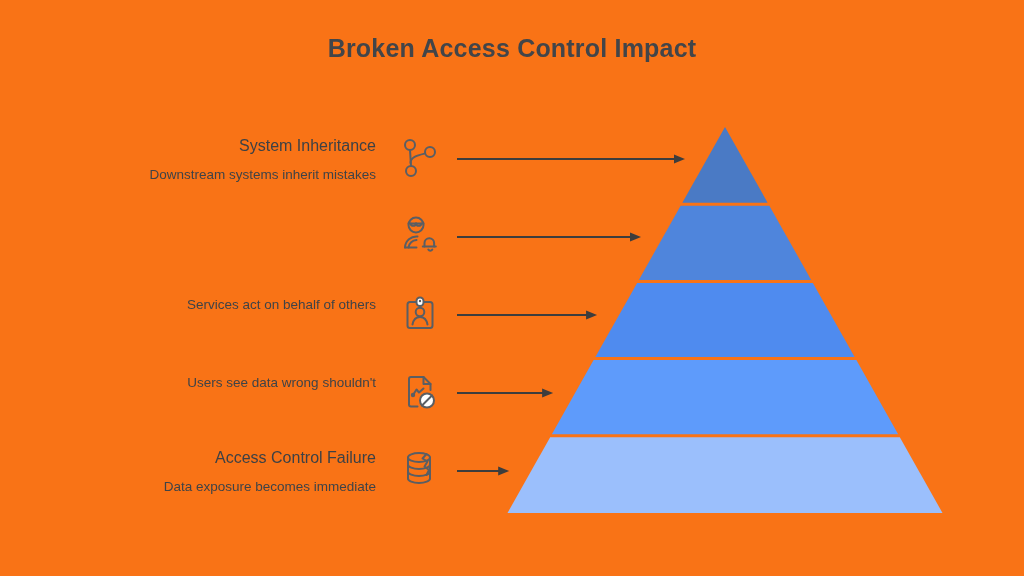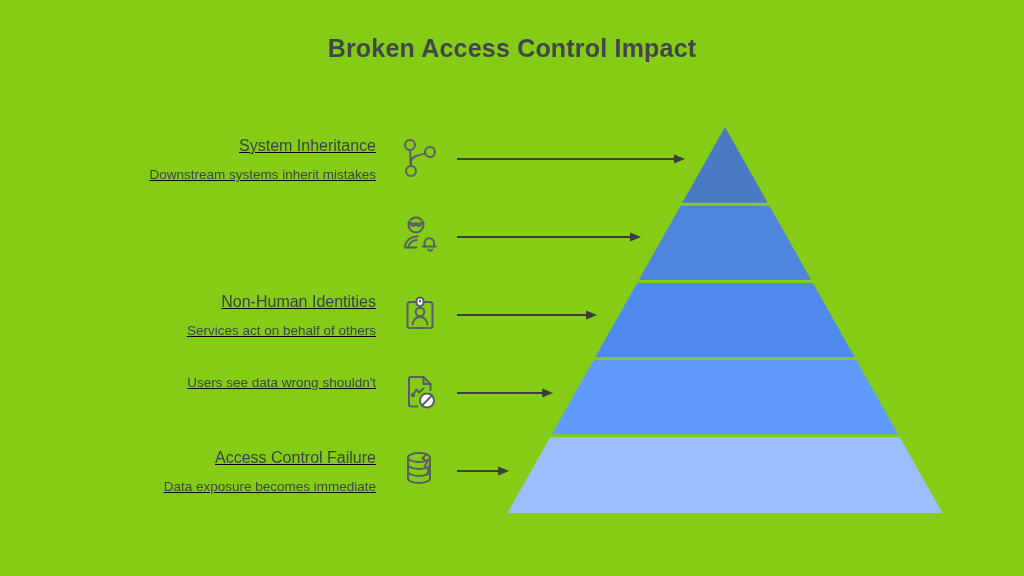--- a/index.html
+++ b/index.html
@@ -1,27 +1,27 @@
 <!DOCTYPE html>
 <html><head>
 <meta charset="utf-8">
 <style>
   html,body{margin:0;padding:0;}
   body{
     width:1024px;height:576px;background:#ffffff;overflow:hidden;
     font-family:"Liberation Sans","DejaVu Sans",sans-serif;
   }
-  .stage{position:relative;width:1024px;height:576px;background:#84cc16;}
+  .stage{position:relative;width:1024px;height:576px;background:#f97316;}
   .main-title{
     position:absolute;top:34px;left:0;width:100%;margin:0;
     text-align:center;font-size:25px;font-weight:700;color:#424549;
     letter-spacing:.2px;
   }
   #diagram-svg{position:absolute;left:0;top:0;width:1024px;height:576px;}
-  .row{position:absolute;left:0;width:376px;text-align:right;text-decoration:underline;}
+  .row{position:absolute;left:0;width:376px;text-align:right;}
   .row-title{font-size:16px;line-height:26px;color:#3d4145;}
   .row-sub{font-size:13.5px;line-height:18px;margin-top:7px;color:#3f4347;}
   .row-1{top:133px}.row-2{top:211px}.row-3{top:289px}.row-4{top:367px}.row-5{top:445px}
   .icon-box{position:absolute;left:398px;width:44px;height:44px;}
   .icon-1{top:136px}.icon-2{top:214px}.icon-3{top:292px}.icon-4{top:370px}.icon-5{top:448px}
   .icon-box svg{width:100%;height:100%;display:block;}
 </style>
 </head>
 <body>
 
@@ -70,21 +70,20 @@
       <path d="M7 33.5a11.5 11.5 0 0 1 12.5-11"></path>
       <path d="M10.5 33.5a8.5 8.5 0 0 1 8-7.4"></path>
       <path d="M7 33.5h11.5"></path>
       <path d="M26.5 32.5v-3.5a4.8 4.8 0 0 1 9.6 0v3.5"></path>
       <path d="M24.8 32.5h13"></path>
       <path d="M30.3 35.5a2.3 2.3 0 0 0 4 0"></path>
     </svg>
   </div>
 
   <div class="row row-3">
-    <div class="row-title">Non-Human Identities</div>
     <div class="row-sub">Services act on behalf of others</div>
   </div>
   <div class="icon-box icon-3">
     <svg viewBox="0 0 44 44" fill="none" stroke="#5a5e63" stroke-width="2" stroke-linecap="round" stroke-linejoin="round">
       <rect x="9.5" y="10" width="25" height="26" rx="2.5"></rect>
       <rect x="18.5" y="5.5" width="7" height="8.5" rx="3.5" fill="#ffffff"></rect>
       <circle cx="22" cy="9" r="1.2" fill="#5a5e63" stroke="none"></circle>
       <circle cx="22" cy="20" r="4.3"></circle>
       <path d="M14.5 32.5c1-5.5 3.8-7.5 7.5-7.5s6.5 2 7.5 7.5"></path>
     </svg>

